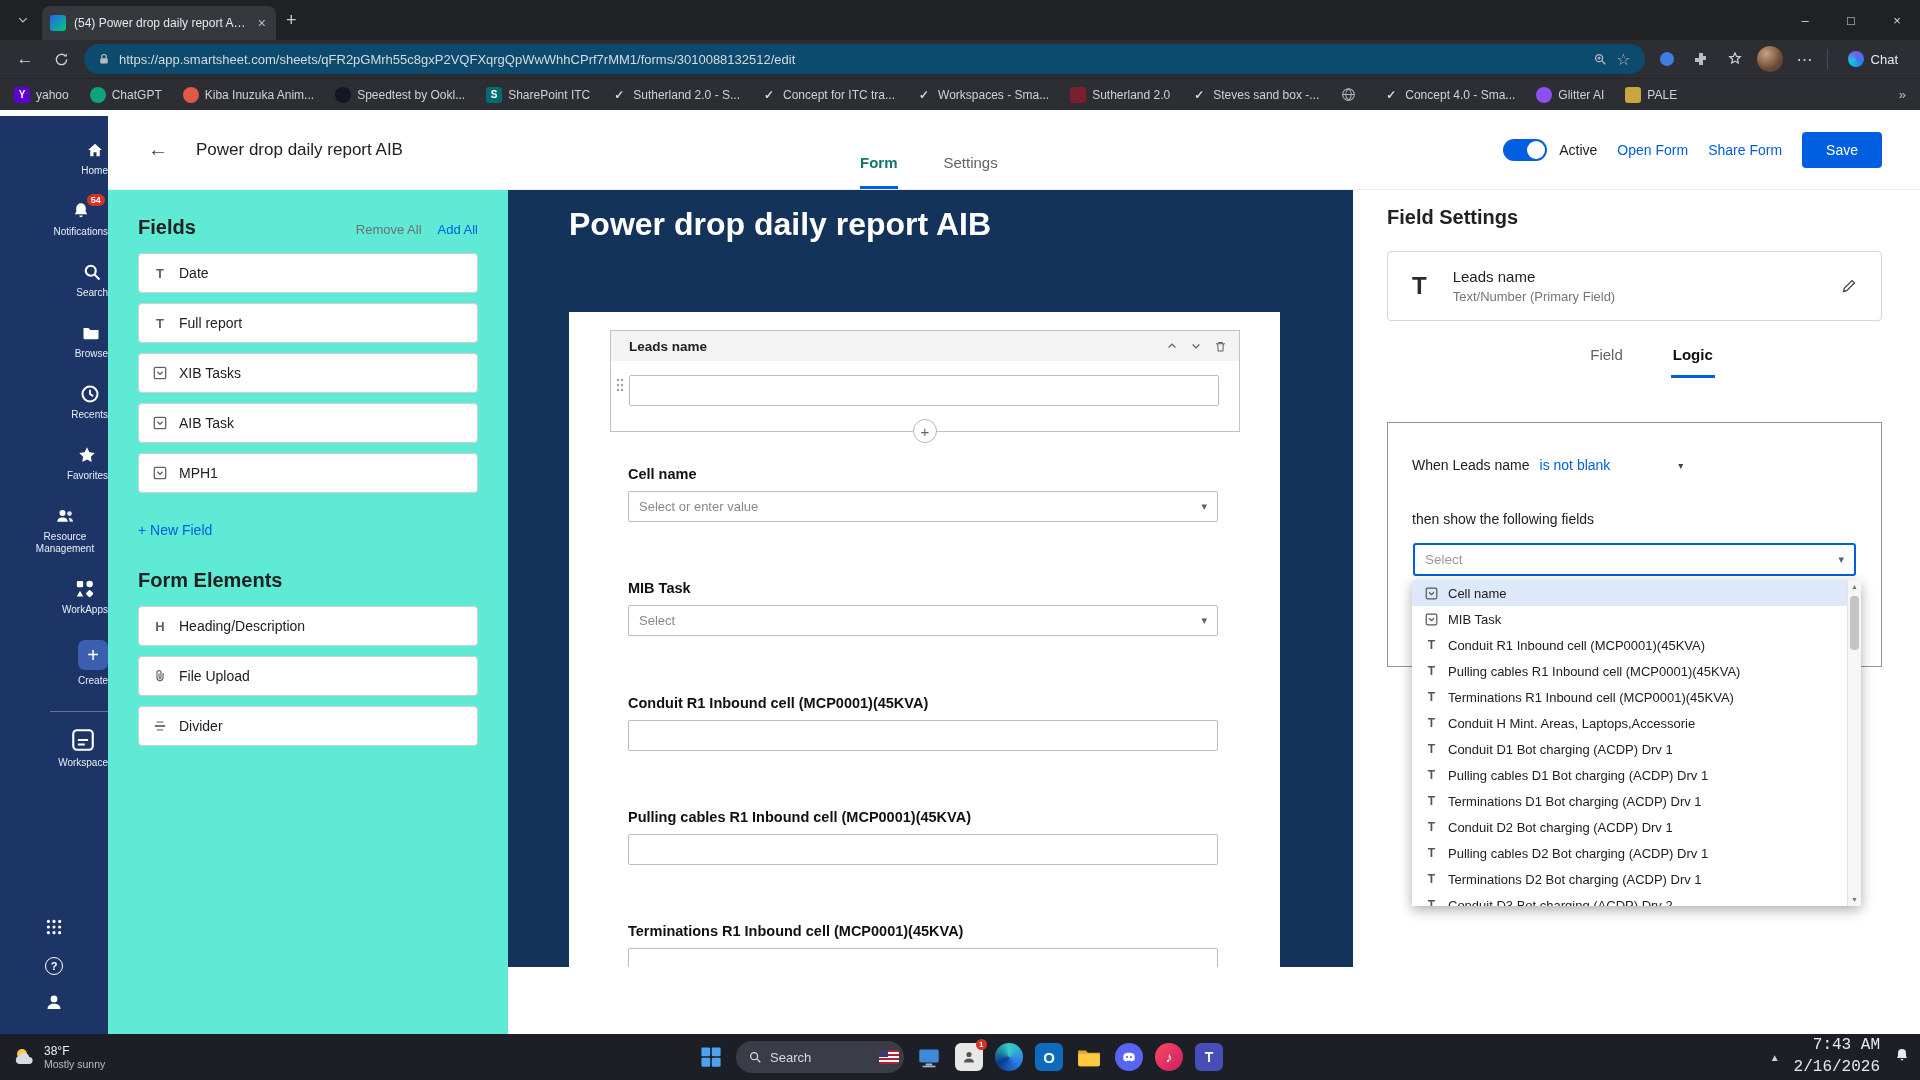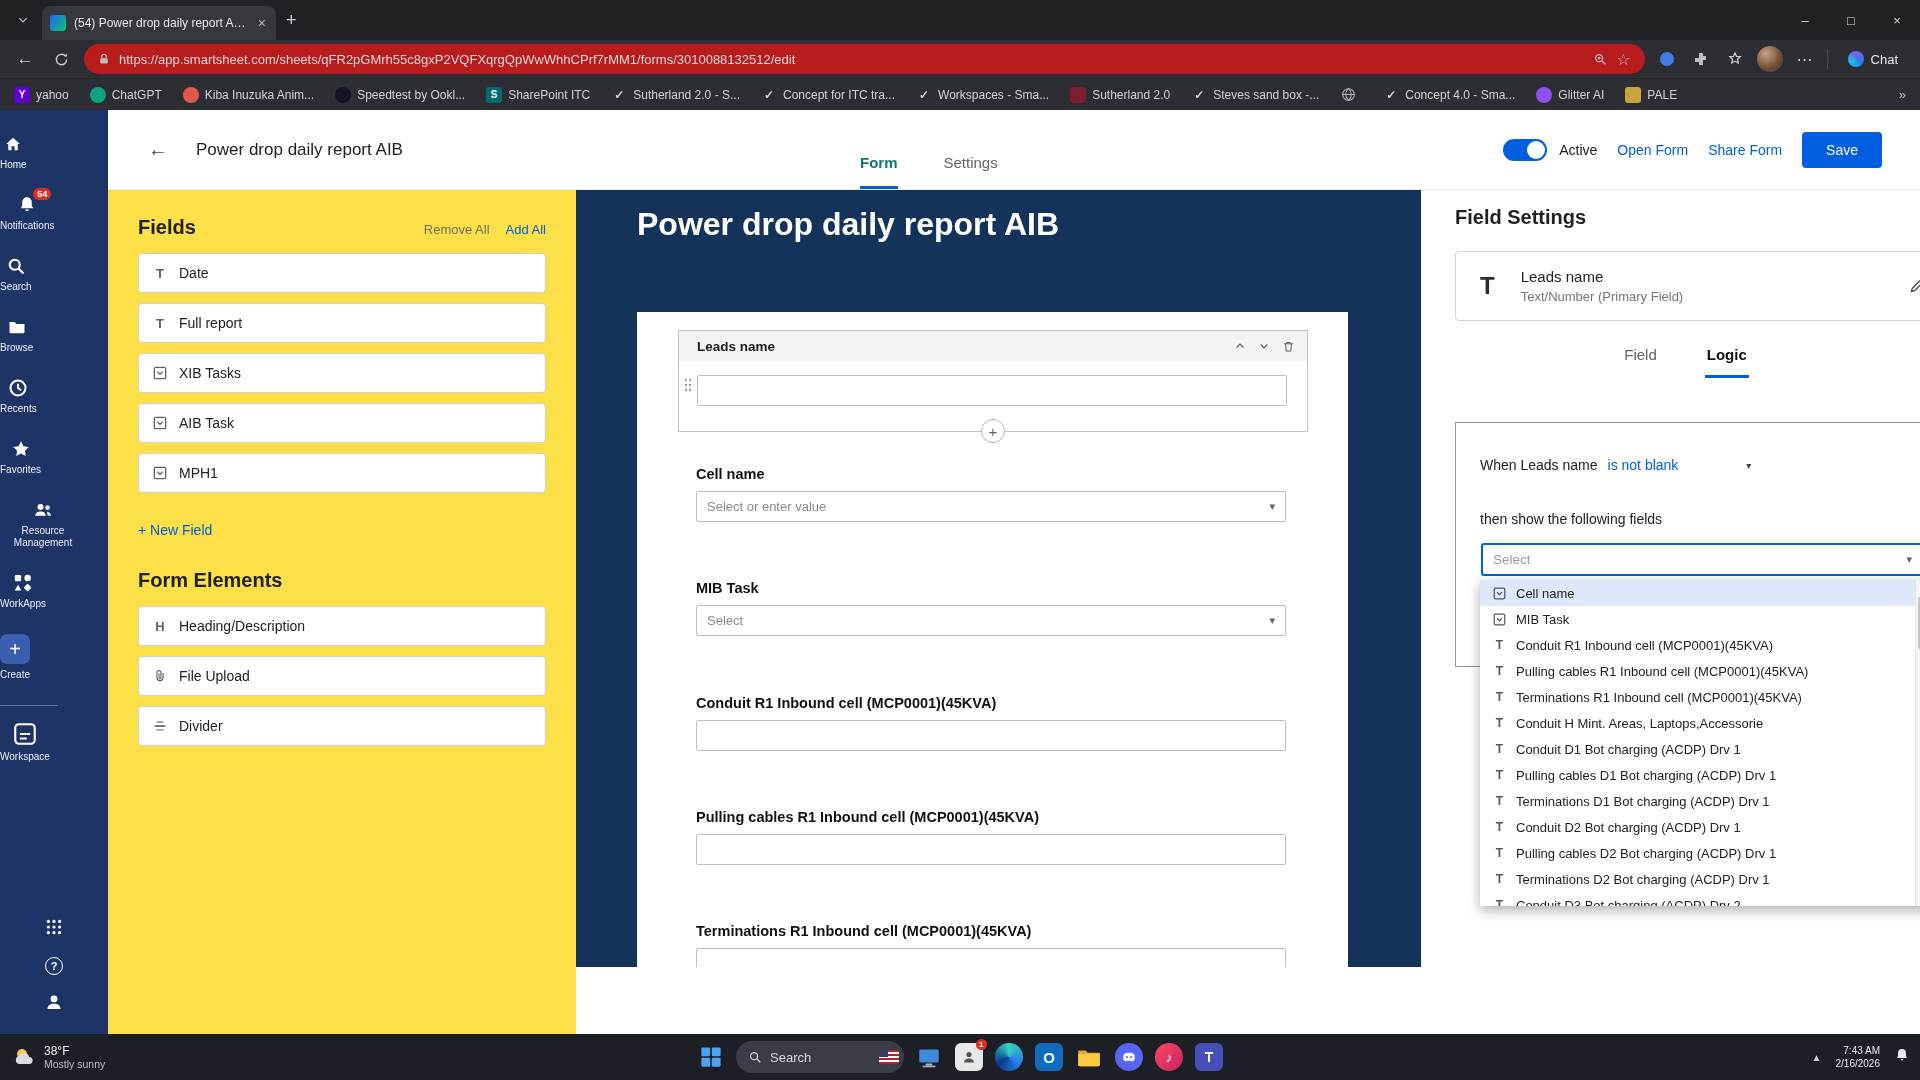--- a/index.html
+++ b/index.html
@@ -14,21 +14,21 @@
   .tab{width:234px;height:34px;background:#35383d;border-radius:8px 8px 0 0;display:flex;align-items:center;gap:8px;padding:0 8px;margin-left:6px;align-self:flex-end;}
   .tab-favicon{width:16px;height:16px;border-radius:3px;background:linear-gradient(135deg,#2a62f5,#00ca72);flex-shrink:0;}
   .tab-title{flex:1;font-size:12px;color:#e6e8ea;white-space:nowrap;overflow:hidden;text-overflow:ellipsis;}
   .tab-close{font-size:14px;color:#b6b9bd;padding:0 2px;}
   .newtab-btn{font-size:18px;color:#c9ccd1;margin-left:10px;}
   .win-controls{margin-left:auto;display:flex;height:40px;}
   .win-btn{width:46px;display:flex;align-items:center;justify-content:center;font-size:13px;color:#d7d9dc;}
 
   .toolbar{height:38px;background:#2c2e33;display:flex;align-items:center;padding:0 12px;gap:10px;}
   .nav-btn{width:26px;height:26px;display:flex;align-items:center;justify-content:center;color:#cfd2d6;font-size:17px;}
-  .omnibox{flex:1;height:30px;background:#b91c1c;border-radius:15px;display:flex;align-items:center;padding:0 14px;gap:9px;min-width:0;}
+  .omnibox{flex:1;height:30px;background:#0c4a6e;border-radius:15px;display:flex;align-items:center;padding:0 14px;gap:9px;min-width:0;}
   .omnibox-url{flex:1;font-size:13px;color:#d7dadd;white-space:nowrap;overflow:hidden;}
   .omni-ic{color:#b9bcc1;display:flex;align-items:center;}
   .tb-ic{color:#cfd2d6;display:flex;align-items:center;justify-content:center;width:24px;height:24px;}
   .avatar{width:26px;height:26px;border-radius:50%;background:radial-gradient(circle at 35% 30%,#c9a184,#6d4c33 60%,#303b55);}
   .tb-divider{width:1px;height:20px;background:#4a4d52;}
   .chat-chip{display:flex;align-items:center;gap:7px;padding:4px 10px;color:#e8eaed;font-size:13px;}
   .chat-ic{width:16px;height:16px;border-radius:50%;background:conic-gradient(#7a5cf0,#2b7de9,#19c3e6,#7a5cf0);}
 
   .bookmarksbar{height:32px;background:#2c2e33;border-top:1px solid #232528;display:flex;align-items:center;padding:0 14px;gap:21px;overflow:hidden;}
   .bm{display:flex;align-items:center;gap:6px;font-size:12px;color:#cfd2d6;white-space:nowrap;flex-shrink:0;}
@@ -41,21 +41,21 @@
   .fav-check{background:transparent;color:#d3d6da;font-size:12px;}
   .fav-suth{background:#7a1f2b;}
   .fav-globe{background:transparent;color:#aeb1b6;}
   .fav-glitter{background:#8e4ff0;border-radius:50%;}
   .fav-pale{background:#caa53d;}
   .bm-overflow{margin-left:auto;color:#b9bcc1;font-size:13px;flex-shrink:0;}
 
   
   .app{display:flex;height:924px;background:#fff;}
 
-  .ssnav{width:108px;flex-shrink:0;background:var(--navblue);color:#fff;display:flex;flex-direction:column;align-items:flex-start;padding-top:24px;position:relative;}
+  .ssnav{width:108px;flex-shrink:0;background:var(--navblue);color:#fff;display:flex;flex-direction:column;align-items:flex-end;padding-top:24px;position:relative;margin-top:6px;}
   .nav-item{display:flex;flex-direction:column;align-items:center;gap:5px;margin-bottom:24px;position:relative;}
   .nav-label{font-size:10px;color:#e9eef7;text-align:center;line-height:1.2;max-width:86px;}
   .nav-icon{position:relative;display:flex;}
   .nav-badge{position:absolute;top:-7px;right:-14px;background:#d93025;color:#fff;font-size:9px;font-weight:700;border-radius:8px;padding:1px 4px;}
   .create-box{width:30px;height:30px;border-radius:7px;background:#3a5fae;display:flex;align-items:center;justify-content:center;font-size:20px;color:#fff;}
   .nav-divider{width:58px;height:1px;background:rgba(255,255,255,.3);margin:0 0 16px;}
   .nav-bottom{position:absolute;bottom:18px;left:0;width:100%;display:flex;flex-direction:column;align-items:center;gap:17px;}
   .q-circle{width:18px;height:18px;border:1.5px solid #fff;border-radius:50%;display:flex;align-items:center;justify-content:center;font-size:11px;font-weight:700;color:#fff;}
 
   .main{flex:1;display:flex;flex-direction:column;min-width:0;}
@@ -68,21 +68,21 @@
   .hdr-right{position:absolute;right:38px;top:0;height:100%;display:flex;align-items:center;gap:20px;}
   .toggle{width:44px;height:22px;border-radius:11px;background:var(--accent);position:relative;}
   .toggle-knob{position:absolute;top:2px;right:2px;width:18px;height:18px;border-radius:50%;background:#fff;}
   .toggle-label{font-size:14px;color:#212121;margin-left:-8px;}
   .hdr-link{font-size:14px;color:var(--accent);}
   .save-btn{background:var(--accent);color:#fff;border:none;font-size:14px;padding:10px 24px;border-radius:4px;font-family:inherit;}
 
   .content{flex:1;display:flex;min-height:0;}
 
   
-  .fields-panel{width:468px;flex-shrink:0;padding:26px 30px 0 30px;background:#fde047;}
+  .fields-panel{width:400px;flex-shrink:0;padding:26px 30px 0 30px;background:#5eead4;}
   .fp-head{display:flex;align-items:baseline;}
   .fp-title{flex:1;font-size:20px;font-weight:700;color:#212121;}
   .fp-link-muted{font-size:13px;color:#6f6f6f;margin-right:16px;}
   .fp-link{font-size:13px;color:var(--accent);}
   .fp-list{margin-top:14px;}
   .field-card{height:40px;border:1px solid #cfcfcf;border-radius:4px;background:#fff;display:flex;align-items:center;gap:11px;padding:0 13px;font-size:14px;color:#212121;margin-bottom:10px;}
   .fc-icon{width:16px;flex-shrink:0;display:flex;align-items:center;justify-content:center;color:#5f6368;font-weight:700;font-size:13px;}
   .new-field{display:inline-block;margin-top:19px;font-size:14px;color:var(--accent);}
   .fp-sub{font-size:20px;font-weight:700;color:#212121;margin-top:30px;}
 
@@ -141,21 +141,21 @@
   .flag{width:20px;height:14px;margin-left:auto;border-radius:2px;overflow:hidden;position:relative;background:repeating-linear-gradient(#b22234 0 2px,#fff 2px 4px);}
   .flag::after{content:"";position:absolute;left:0;top:0;width:9px;height:7px;background:#3c3b6e;}
   .badge-red{position:absolute;top:-3px;right:-3px;background:#d93025;color:#fff;font-size:8px;font-weight:700;border-radius:7px;padding:1px 3.5px;}
   .ic-edge{width:28px;height:28px;border-radius:50%;background:conic-gradient(#35d0c0,#2b7de9,#0a3a8c,#35d0c0);}
   .ic-outlook{width:28px;height:28px;border-radius:6px;background:#0f6cbd;color:#fff;font-weight:700;font-size:15px;display:flex;align-items:center;justify-content:center;}
   .ic-discord{width:28px;height:28px;border-radius:50%;background:#5865f2;display:flex;align-items:center;justify-content:center;}
   .ic-music{width:28px;height:28px;border-radius:50%;background:linear-gradient(135deg,#fa4b63,#c81e64);color:#fff;font-size:14px;display:flex;align-items:center;justify-content:center;}
   .ic-teams{width:28px;height:28px;border-radius:6px;background:#464eb8;color:#fff;font-weight:700;font-size:14px;display:flex;align-items:center;justify-content:center;}
   .ic-person{width:28px;height:28px;border-radius:6px;background:#e8e8e8;display:flex;align-items:center;justify-content:center;color:#555;}
   .tb-right{position:absolute;right:10px;top:0;height:100%;display:flex;align-items:center;gap:14px;}
-  .tb-clock{text-align:right;font-size:10px;line-height:1.35;color:#e8e9ec;}
+  .tb-clock{text-align:right;font-size:16px;line-height:1.35;color:#e8e9ec;font-family:Liberation Mono, monospace;}
   .tray-chev{color:#cfd2d6;font-size:10px;}
 </style>
 </head>
 <body>
 
 <div class="screen">
 
   <div class="tabstrip">
     <span class="tab-search-btn">
       <svg width="12" height="12" viewBox="0 0 16 16">

